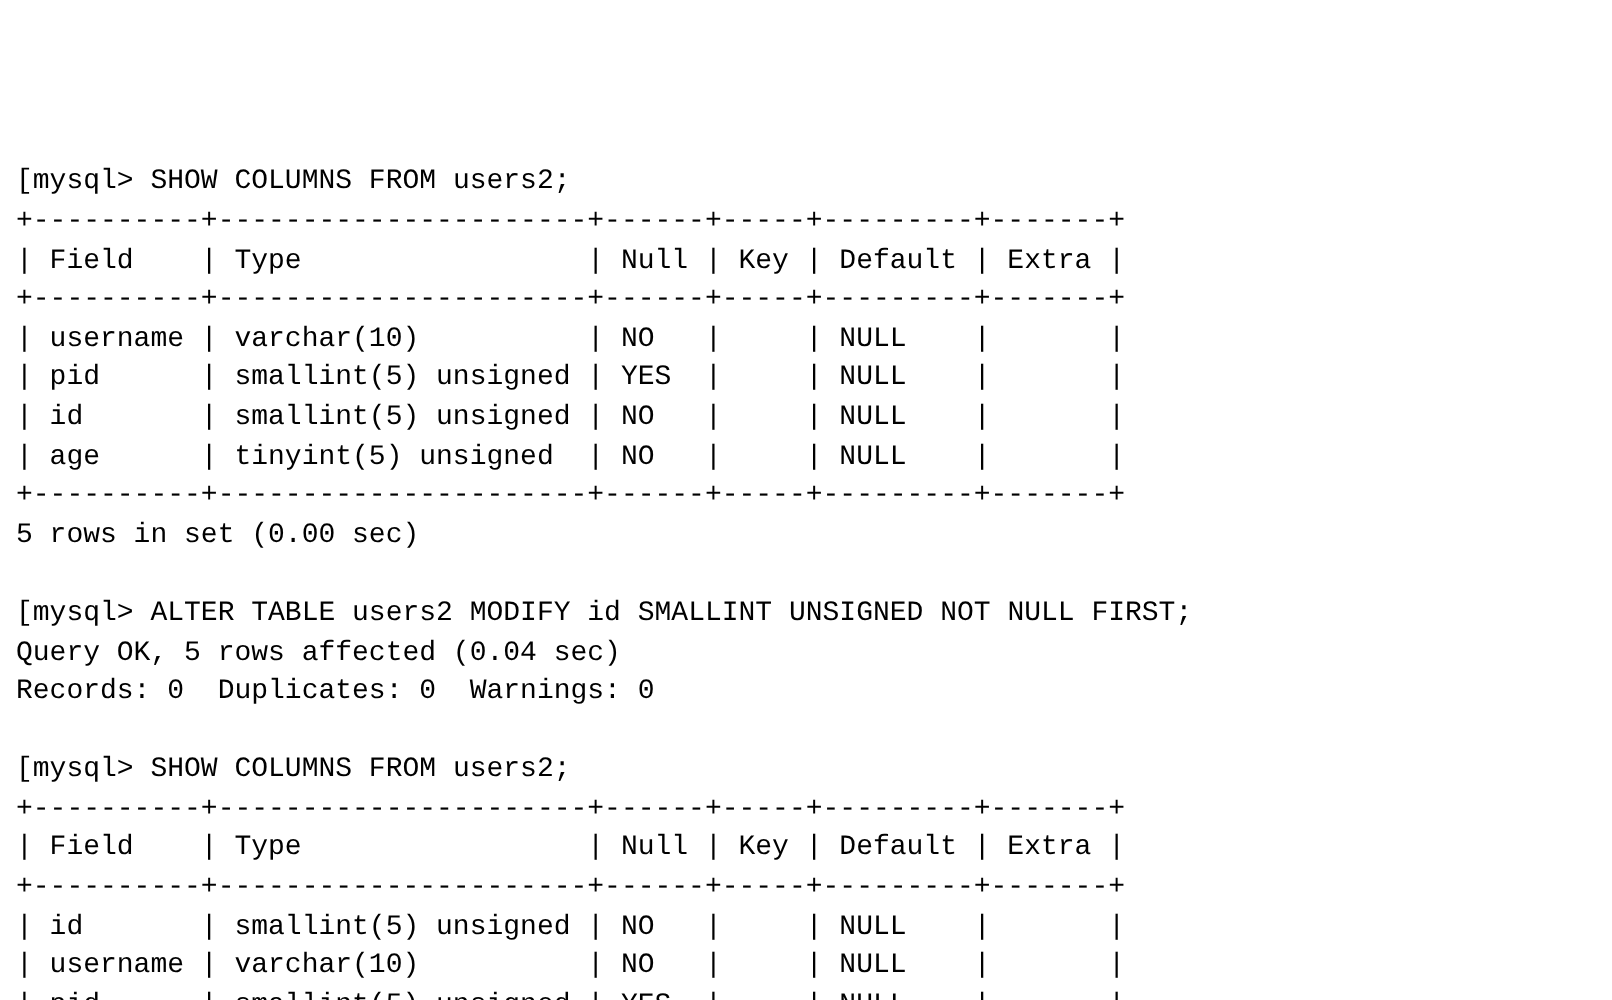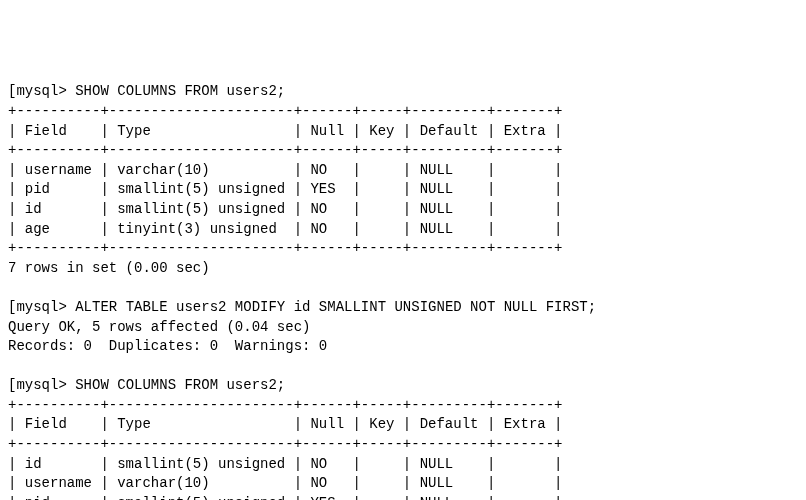--- a/index.html
+++ b/index.html
@@ -22,23 +22,23 @@
 
 
 
 <div class="term"><span>[mysql&gt; </span><span>SHOW COLUMNS FROM users2;</span>
 <span>+----------+----------------------+------+-----+---------+-------+</span>
 <span>| Field    | Type                 | Null | Key | Default | Extra |</span>
 <span>+----------+----------------------+------+-----+---------+-------+</span>
 <span>| username | varchar(10)          | NO   |     | NULL    |       |</span>
 <span>| pid      | smallint(5) unsigned | YES  |     | NULL    |       |</span>
 <span>| id       | smallint(5) unsigned | NO   |     | NULL    |       |</span>
-<span>| age      | tinyint(3) unsigned  | NO   |     | NULL    |       |</span>
+<span>| age      | tinyint(5) unsigned  | NO   |     | NULL    |       |</span>
 <span>+----------+----------------------+------+-----+---------+-------+</span>
-<span>7 rows in set (0.00 sec)</span>
+<span>5 rows in set (0.00 sec)</span>
 
 <span>[mysql&gt; </span><span>ALTER TABLE users2 MODIFY id SMALLINT UNSIGNED NOT NULL FIRST;</span>
 <span>Query OK, 5 rows affected (0.04 sec)</span>
 <span>Records: 0  Duplicates: 0  Warnings: 0</span>
 
 <span>[mysql&gt; </span><span>SHOW COLUMNS FROM users2;</span>
 <span>+----------+----------------------+------+-----+---------+-------+</span>
 <span>| Field    | Type                 | Null | Key | Default | Extra |</span>
 <span>+----------+----------------------+------+-----+---------+-------+</span>
 <span>| id       | smallint(5) unsigned | NO   |     | NULL    |       |</span>

